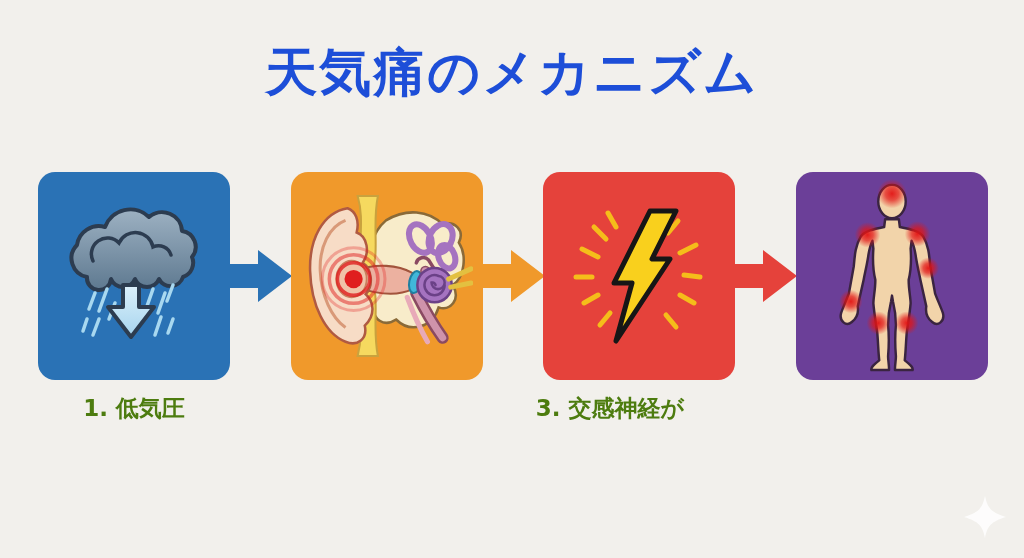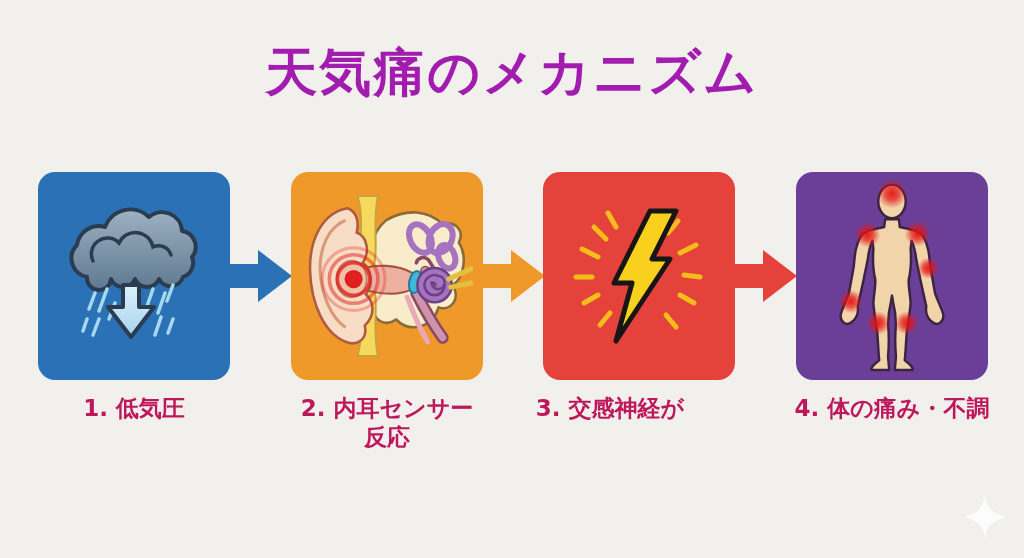--- a/index.html
+++ b/index.html
@@ -18,32 +18,32 @@
     border-radius:17px; display:flex; align-items:center; justify-content:center;
   }
   .card svg.icon{display:block;}
   .arrow{
     position:absolute; top:246px; width:66px; height:60px;
   }
   .arrow svg{display:block; width:66px; height:60px;}
   .step-label{
     position:absolute; top:394px; width:260px;
     text-align:center; font-size:23px; font-weight:700; line-height:1.27;
-    color:#be185d;
+    color:#4d7c0f;
   }
   .watermark{
     position:absolute; left:962px; top:494px; width:46px; height:46px; opacity:0.85;
   }
 </style>
 </head>
 <body>
 
 <div class="stage" style="background-color: rgb(242, 240, 236);">
 
-  <h1 class="title" style="color: #a21caf;">天気痛のメカニズム</h1>
+  <h1 class="title" style="color: #1d4ed8;">天気痛のメカニズム</h1>
 
   <div class="card" style="left: 38px; background-color: rgb(42, 114, 181);">
     <svg class="icon" width="170" height="180" viewBox="0 0 170 170">
       <defs>
         <linearGradient id="cg" x1="0" y1="0" x2="0" y2="1">
           <stop offset="0" stop-color="#9db1c2"></stop>
             <stop offset="1" stop-color="#5e7990"></stop>
         </linearGradient>
         <linearGradient id="ag" x1="0" y1="0" x2="0" y2="1">
           <stop offset="0" stop-color="#dcf0fb"></stop>
@@ -150,30 +150,22 @@
       <circle cx="38" cy="126" r="12" fill="url(#pain)"></circle>
       <circle cx="66" cy="148" r="12" fill="url(#pain)"></circle>
       <circle cx="95" cy="148" r="12" fill="url(#pain)"></circle>
     </svg>
   </div>
 
   <div class="step-label" style="left:4px">
     <div>1. 低気圧</div>
     <div></div>
   </div>
-  <div class="step-label" style="left:257px">
-    <div>2. 内耳センサー</div>
-    <div>反応</div>
-  </div>
   <div class="step-label" style="left:480px">
     <div>3. 交感神経が</div>
-  </div>
-  <div class="step-label" style="left:762px">
-    <div>4. 体の痛み・不調</div>
-    <div></div>
   </div>
 
   <div class="watermark">
     <svg width="46" height="46" viewBox="0 0 44 44">
       <path d="M22 2 C24.5 14 28 17.5 42 22 C28 26.5 24.5 30 22 42 C19.5 30 16 26.5 2 22 C16 17.5 19.5 14 22 2 Z" fill="#ffffff"></path>
     </svg>
   </div>
 
 </div>
 

